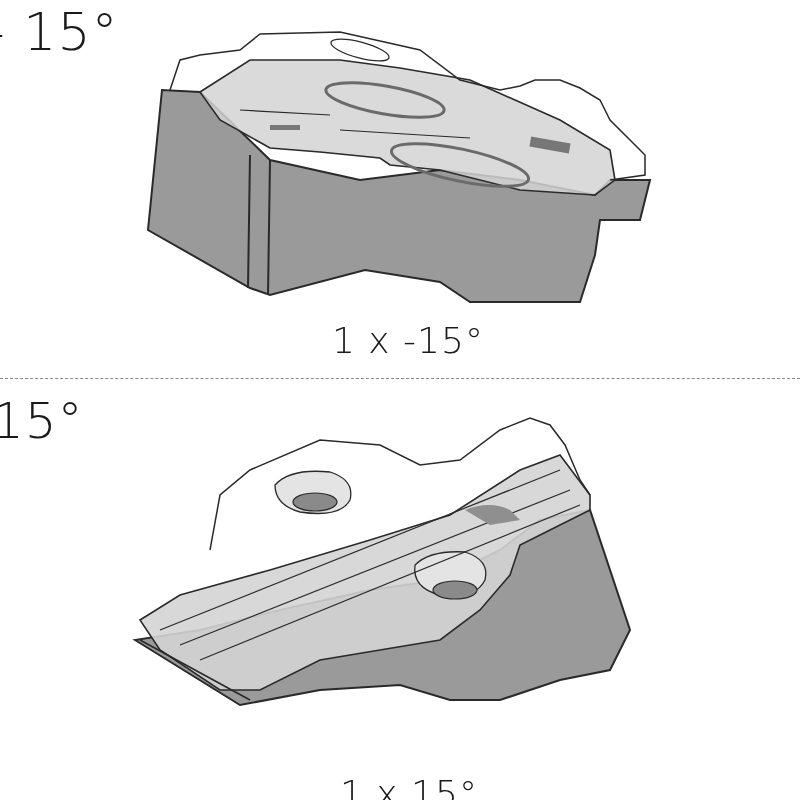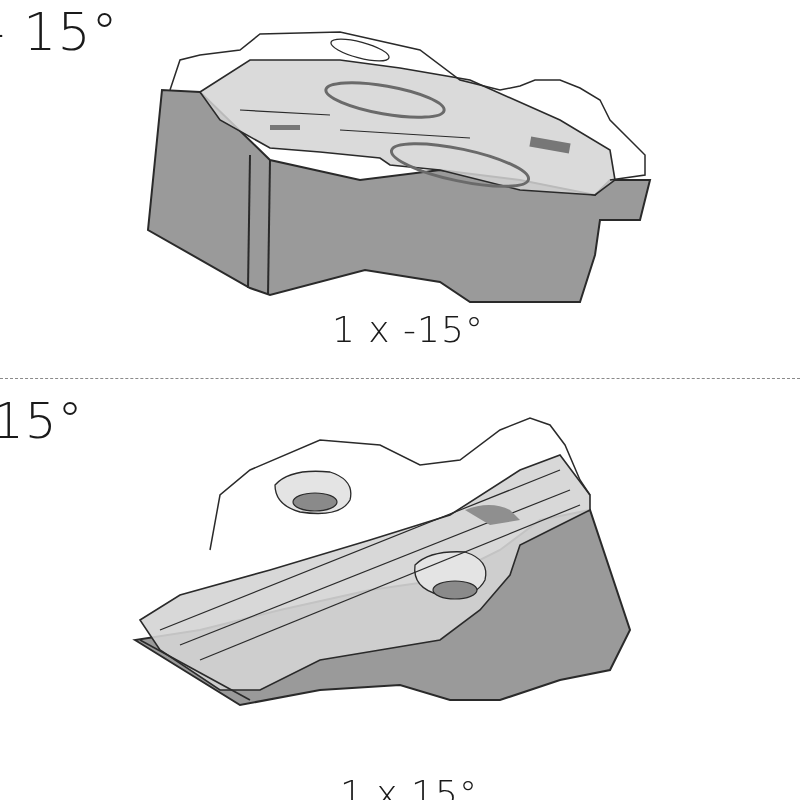--- a/index.html
+++ b/index.html
@@ -1,21 +1,21 @@
 <!DOCTYPE html>
 <html><head>
 <meta charset="utf-8">
 <style>
   html,body{margin:0;padding:0;background:#ffffff;}
   body{width:800px;height:800px;position:relative;overflow:hidden;font-family:"DejaVu Sans","Liberation Sans",sans-serif;color:#1a1a1a;}
   .heading{position:absolute;font-weight:300;letter-spacing:1px;line-height:1;white-space:nowrap;}
   #top-heading{left:-14px;top:6px;font-size:52px;}
   #bottom-heading{left:-8px;top:396px;font-size:50px;}
   .caption{position:absolute;font-size:36px;font-weight:300;letter-spacing:1px;line-height:1;white-space:nowrap;}
-  #top-caption{left:332px;top:312px;}
+  #top-caption{left:332px;top:323px;}
   #bottom-caption{left:340px;top:776px;}
   .divider{position:absolute;left:0;top:378px;width:800px;height:0;border-top:1.5px dashed #8a8a8a;}
   .illus{position:absolute;}
   #top-illus{left:140px;top:20px;width:520px;height:290px;}
   #bottom-illus{left:120px;top:400px;width:560px;height:320px;}
   svg{display:block;}
 </style>
 </head>
 <body>
 

